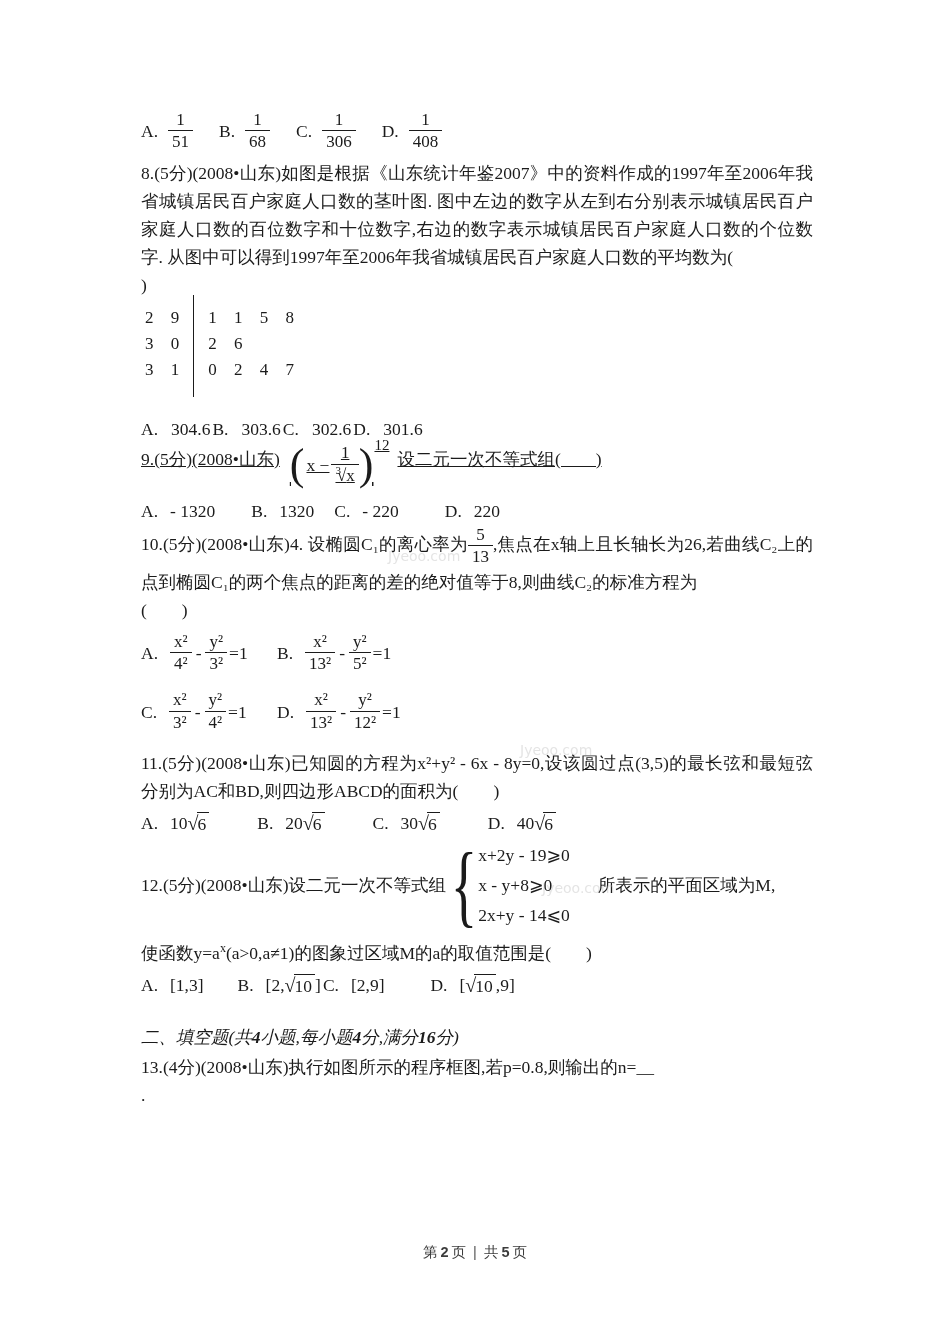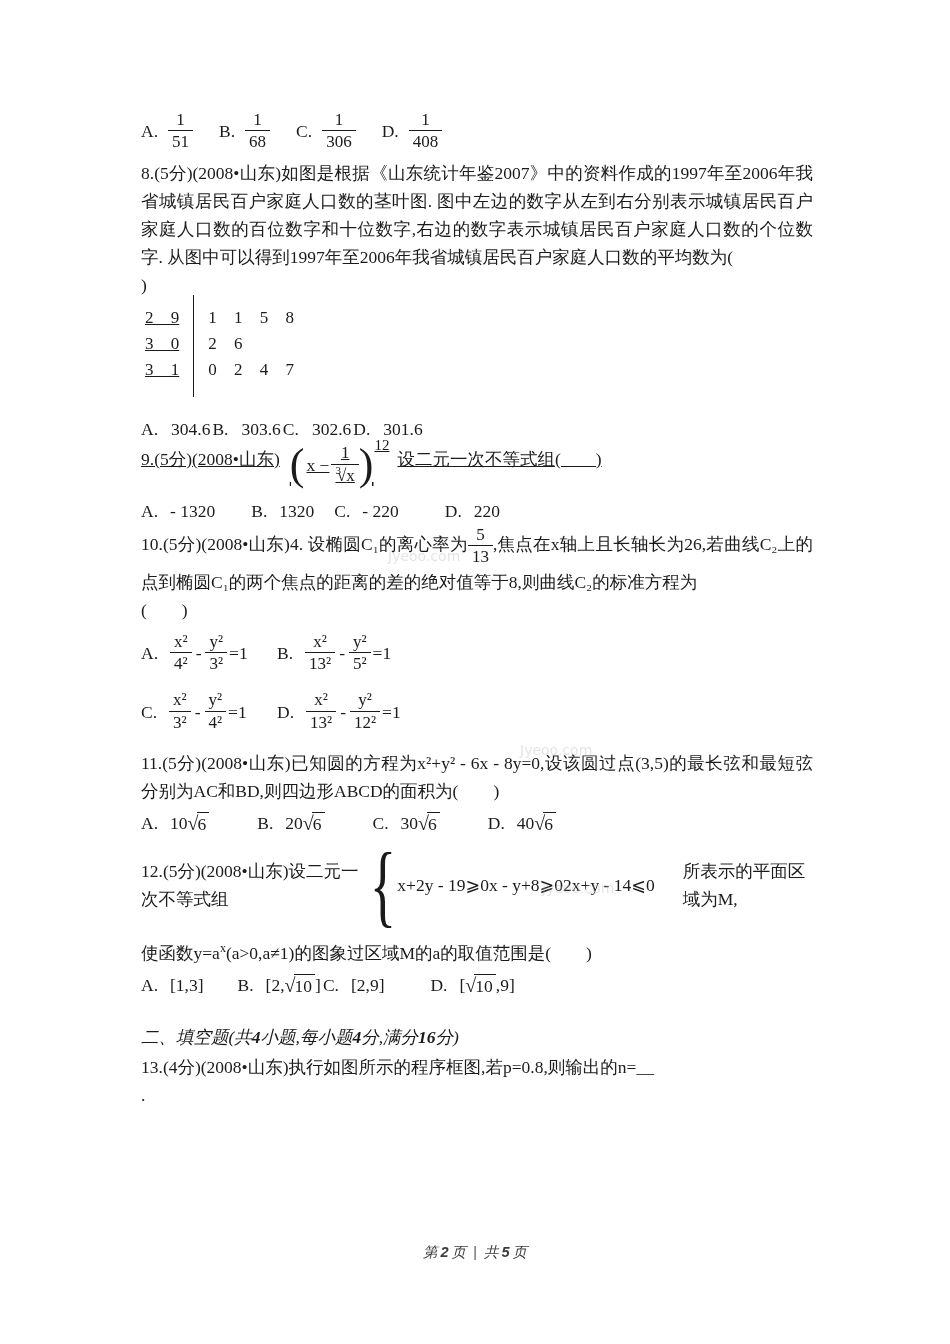--- a/index.html
+++ b/index.html
@@ -21,21 +21,21 @@
   .sqrt .rsign{font-size:20px;line-height:22px;}
   .sqrt .rval{border-top:1.5px solid #1b1b1b;padding:0 3px 0 1px;margin-left:-2px;line-height:22px;}
   .root-idx{font-size:11px;position:relative;top:-7px;margin-right:-4px;}
   
   .q7row{display:flex;align-items:center;}
   .q7row .pair{display:flex;align-items:center;margin-right:26px;}
   .q7row .olabel{margin-right:10px;}
   
   .stemleaf{display:flex;font-size:17px;margin-top:-4px;margin-left:2px;}
   .sl-col{display:flex;flex-direction:column;}
-  .sl-stems{padding:10px 14px 14px 2px;text-decoration:underline;}
+  .sl-stems{padding:10px 14px 14px 2px;}
   .sl-leaves{border-left:1.6px solid #1b1b1b;padding:10px 0 14px 14px;}
   .sl-row{height:26px;line-height:26px;word-spacing:13px;white-space:pre;}
   
   .q8opts{margin-top:18px;}
   .q8opts .pair{margin-right:2px;display:flex;align-items:center;}
   .q8opts .olabel{margin-right:13px;}
   
   .q9line{display:flex;align-items:flex-start;margin-top:2px;text-decoration:underline;}
   .formula{display:inline-flex;align-items:center;margin:-4px 6px 0 10px;}
   .bigp{font-size:44px;line-height:48px;font-weight:400;}
@@ -54,37 +54,37 @@
   .q10cell .minus{margin:0 4px;}
   .q10cell .eq{margin-left:2px;}
   
   .q11para{margin-top:16px;}
   .q11opts{margin-top:4px;}
   .q11opts .pair{margin-right:48px;display:flex;align-items:center;}
   .q11opts .olabel{margin-right:12px;}
   
   .q12block{display:flex;align-items:center;margin-top:2px;}
   .brace{font-size:92px;line-height:92px;font-weight:400;transform:scaleX(0.6);margin:0 -8px 0 -4px;}
-  .sys{display:flex;flex-direction:row;}
+  .sys{display:flex;flex-direction:column;}
   .sys .srow{height:30px;line-height:30px;font-size:17.5px;white-space:nowrap;}
   .q12suffix{margin-left:28px;}
   .q12line2{margin-top:8px;}
   .supx{font-size:12px;vertical-align:super;line-height:0;}
   .q12opts{margin-top:4px;}
   .q12opts .pair{display:flex;align-items:center;}
   .q12opts .pair:nth-child(1){margin-right:34px;}
   .q12opts .pair:nth-child(2){margin-right:2px;}
   .q12opts .pair:nth-child(3){margin-right:46px;}
   
   .section2{margin-top:24px;font-style:italic;}
   .bold{font-weight:bold;}
   .q13{margin-top:2px;}
   
   .footer{position:absolute;top:1243px;left:0;width:100%;text-align:center;
-    font-family:"Liberation Sans","DejaVu Sans",sans-serif;font-size:14.5px;color:#3c3c3c;font-style:italic;}
+    font-family:"Liberation Sans","DejaVu Sans",sans-serif;font-size:14.5px;color:#3c3c3c;}
   .footer .num{font-weight:bold;margin:0 3px;}
   .footer .sep{margin:0 7px;color:#555;}
   
   .wm{position:absolute;color:rgba(185,185,185,0.38);font-size:14px;font-family:"DejaVu Sans",sans-serif;pointer-events:none;}
   .wm1{left:388px;top:548px;}
   .wm2{left:520px;top:742px;}
   .wm3{left:542px;top:880px;}
 </style>
 </head>
 <body>

